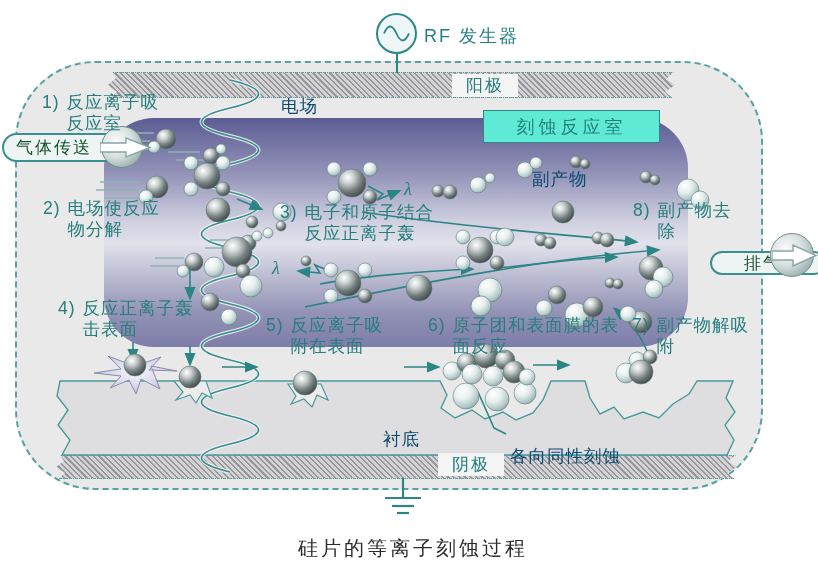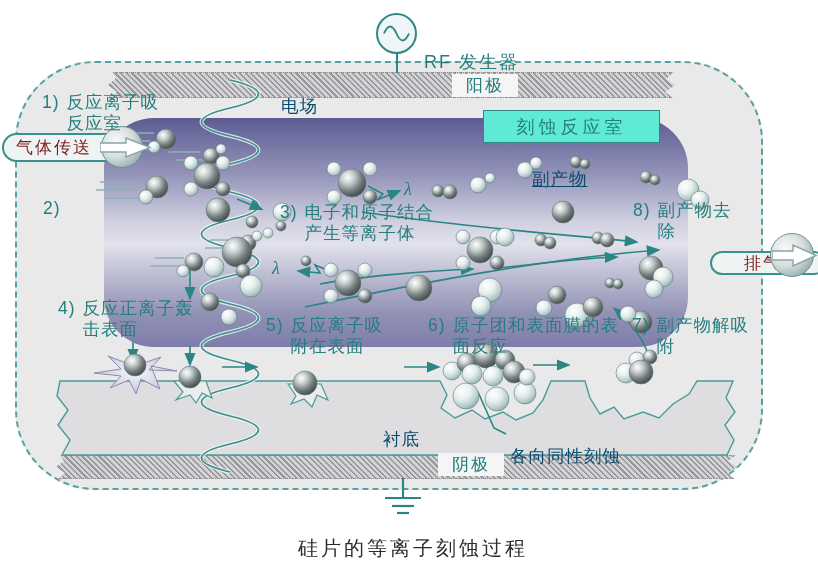--- a/index.html
+++ b/index.html
@@ -28,24 +28,24 @@
         display:flex;align-items:center;justify-content:center;}
 
   
   .chbox{left:483px;top:110px;width:177px;height:33px;background:#5eead4;
          border:1.5px solid #2f8787;color:#257e7e;font-size:18px;letter-spacing:4px;
          display:flex;align-items:center;justify-content:center;}
 
   
   .rf-circle{left:376px;top:13px;width:41px;height:41px;border-radius:50%;
              background:#eef6f8;border:2px solid #2f8787;}
-  .rf-label{left:424px;top:24px;color:#257e7e;font-size:18px;letter-spacing:2px;margin-top:26px;}
-
-  
-  .pill{border:2px solid #3a8f8f;border-radius:16px;background:#eef3f3;color:#7f1d1d;
+  .rf-label{left:424px;top:24px;color:#257e7e;font-size:18px;letter-spacing:2px;}
+
+  
+  .pill{border:2px solid #3a8f8f;border-radius:16px;background:#eef3f3;color:#14532d;
         font-size:17px;letter-spacing:2px;display:flex;align-items:center;justify-content:center;}
   .pill-gas{left:2px;top:133px;width:118px;height:29px;padding-right:14px;}
   .pill-exhaust{left:710px;top:239px;width:116px;height:24px;padding-right:10px;margin-top:12px;}
   .pcircle{border-radius:50%;border:1px solid #6e9090;
      background:radial-gradient(circle at 35% 35%,#fbfbfb,#d7dede 45%,#9fb4b4 75%,#7d9898);}
   .pc-gas{left:101px;top:126px;width:42px;height:42px;}
   .pc-exhaust{left:770px;top:233px;width:44px;height:44px;}
 
   
   .step{display:flex;gap:7px;color:#257e7e;font-size:17.5px;line-height:1.22;letter-spacing:1px;}
@@ -309,25 +309,27 @@
     <polygon points="0,7 21,7 21,1 44,11.5 21,22 21,16 0,16" fill="#ffffff" stroke="#8aa5a5" stroke-width="1.4"></polygon>
   </svg>
 
   <div class="abs step" style="left:42px;top:92px;">
     <span class="num">1)</span>
       <span class="stext">反应离子吸
 反应室</span>
     </div>
   <div class="abs step" style="left:43px;top:198px;">
     <span class="num">2)</span>
+      <span class="stext">电场使反应
+物分解</span>
     </div>
   <div class="abs step" style="left:280px;top:202px;">
     <span class="num">3)</span>
       <span class="stext">电子和原子结合
-产生等离子体</span>
+反应正离子轰</span>
     </div>
   <div class="abs step" style="left:58px;top:298px;">
     <span class="num">4)</span>
       <span class="stext">反应正离子轰
 击表面</span>
     </div>
   <div class="abs step" style="left:266px;top:315px;">
     <span class="num">5)</span>
       <span class="stext">反应离子吸
 附在表面</span>
@@ -342,20 +344,20 @@
       <span class="stext">副产物解吸
 附</span>
     </div>
   <div class="abs step" style="left:633px;top:200px;">
     <span class="num">8)</span>
       <span class="stext">副产物去
 除</span>
     </div>
 
   <div class="abs lbl" style="left:281px;top:96px;">电场</div>
-  <div class="abs lbl" style="left:532px;top:169px;text-decoration:underline;">副产物</div>
+  <div class="abs lbl" style="left:532px;top:169px;">副产物</div>
   <div class="abs lambda" style="left:404px;top:179px;">λ</div>
   <div class="abs lambda" style="left:272px;top:258px;">λ</div>
   <div class="abs lbl" style="left:510px;top:446px;">各向同性刻蚀</div>
   <div class="abs lbl" style="left:383px;top:429px;">衬底</div>
 
   <div class="abs caption">硅片的等离子刻蚀过程</div>
 </div>
 
 </body></html>

